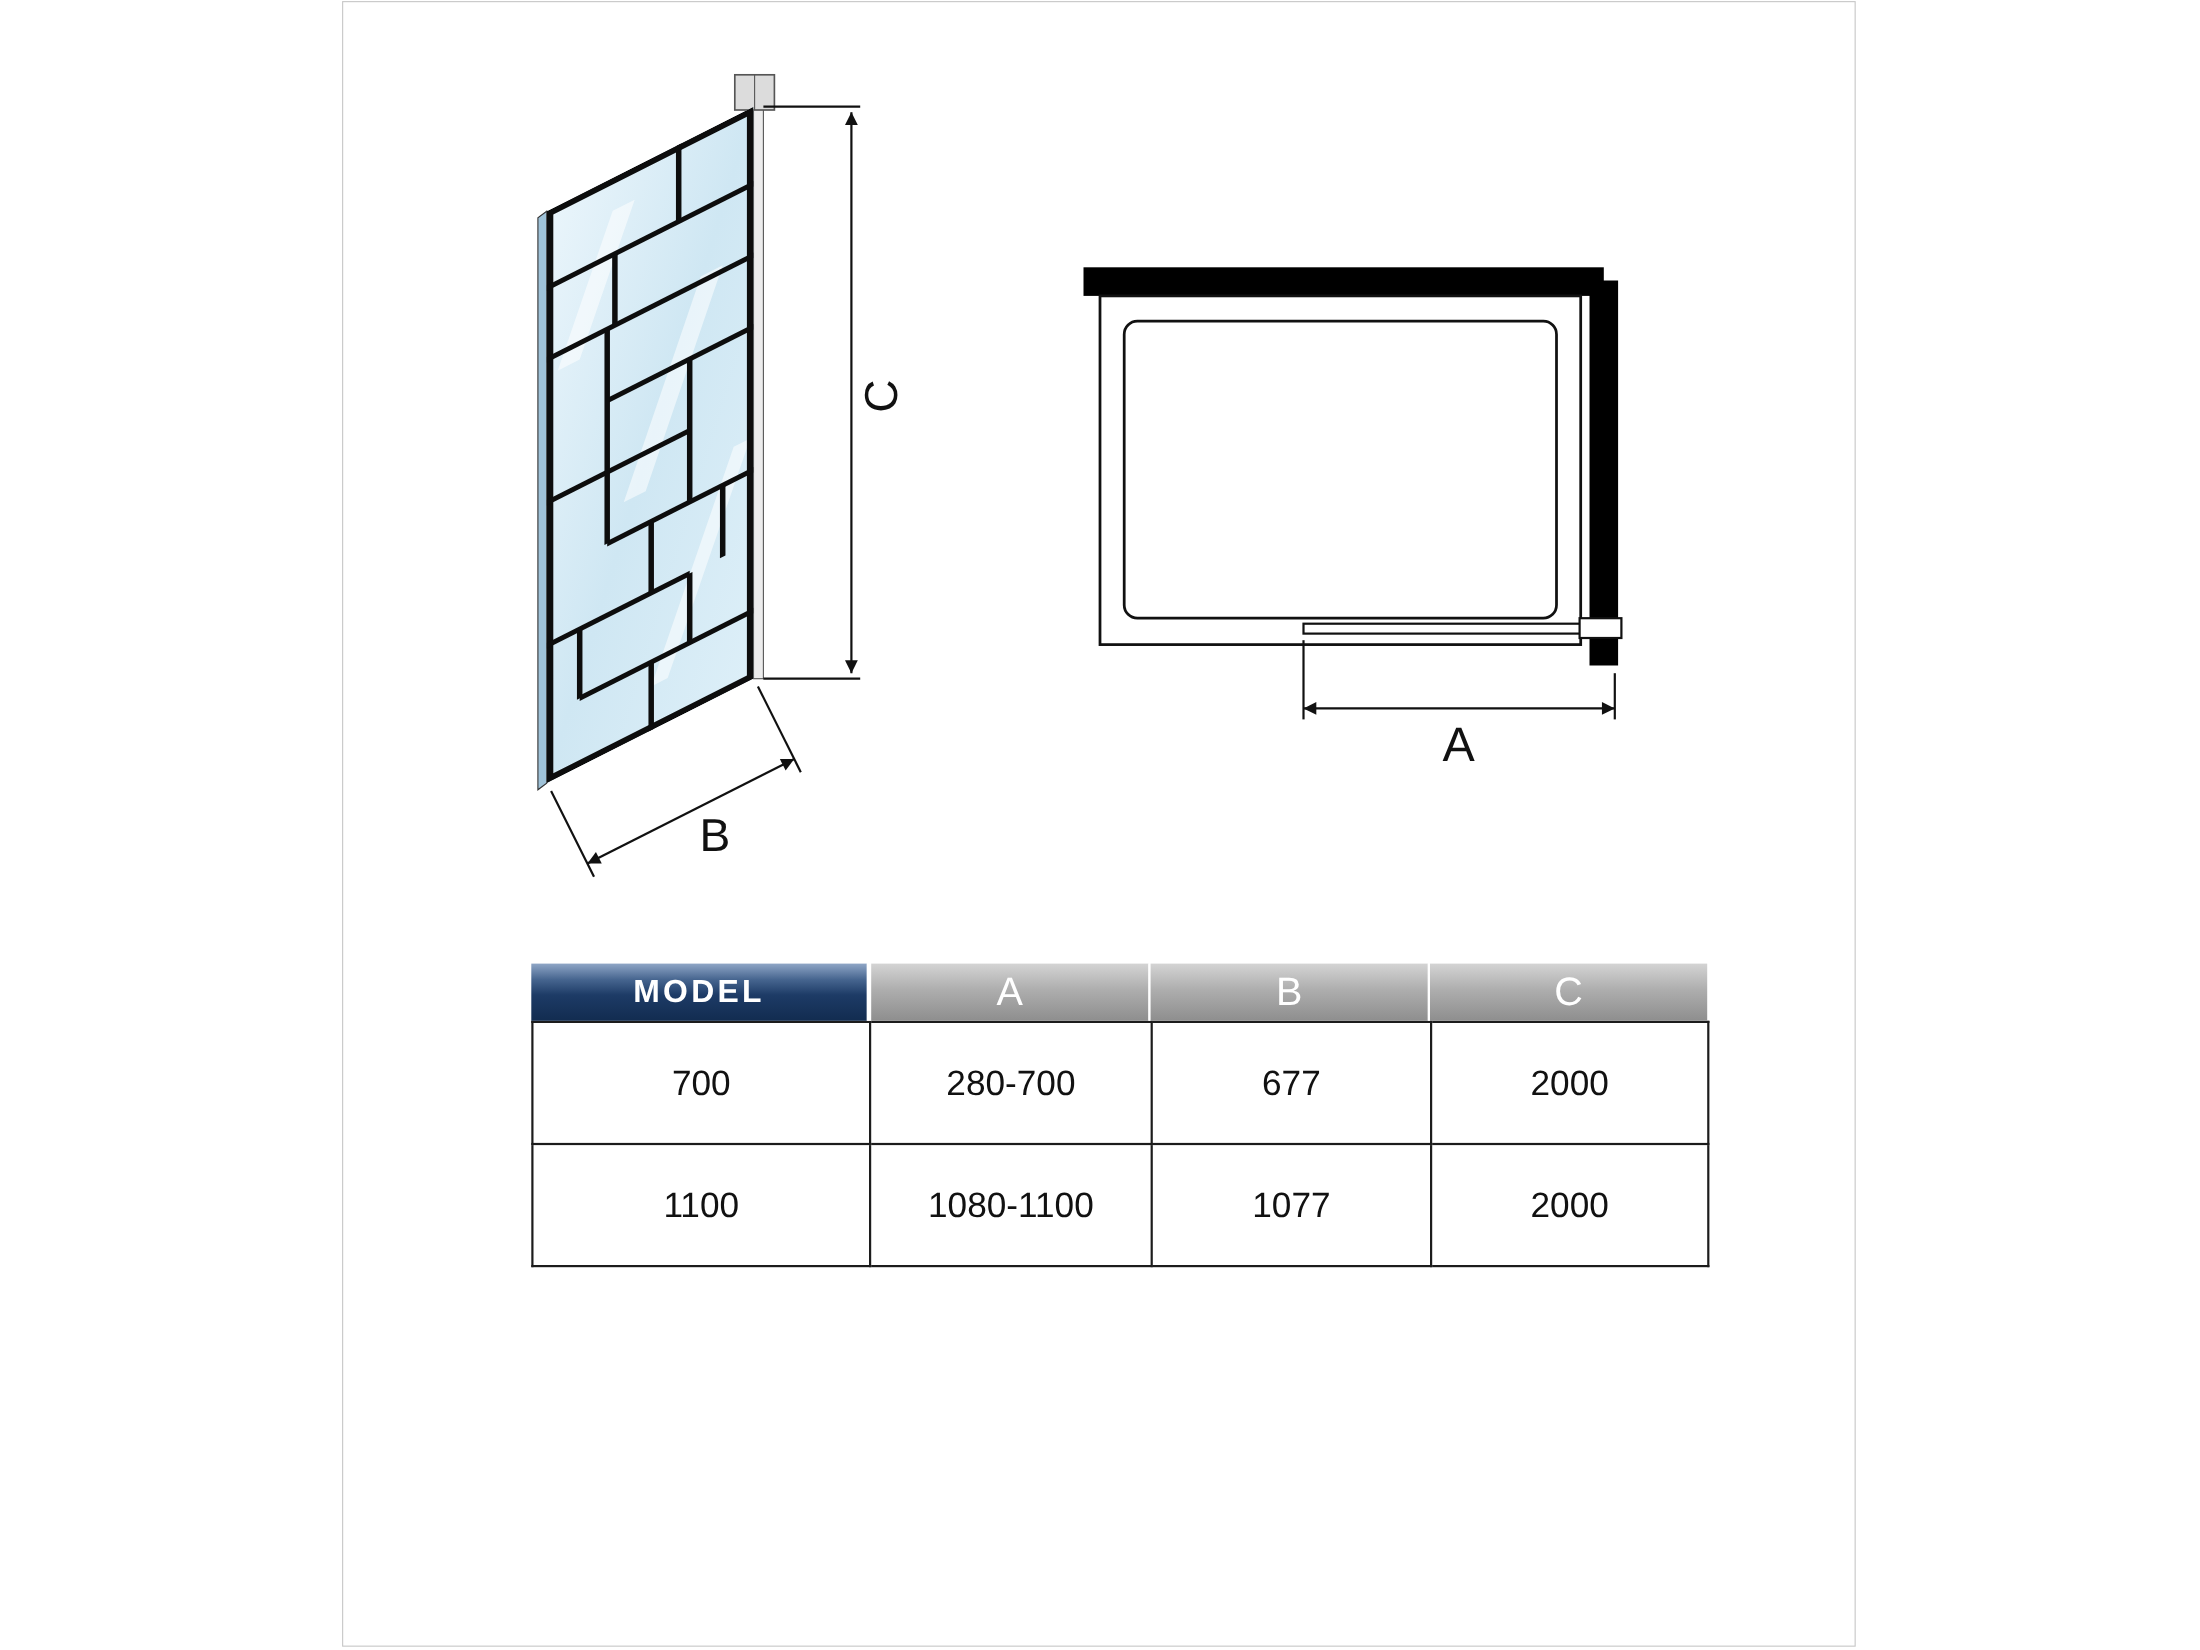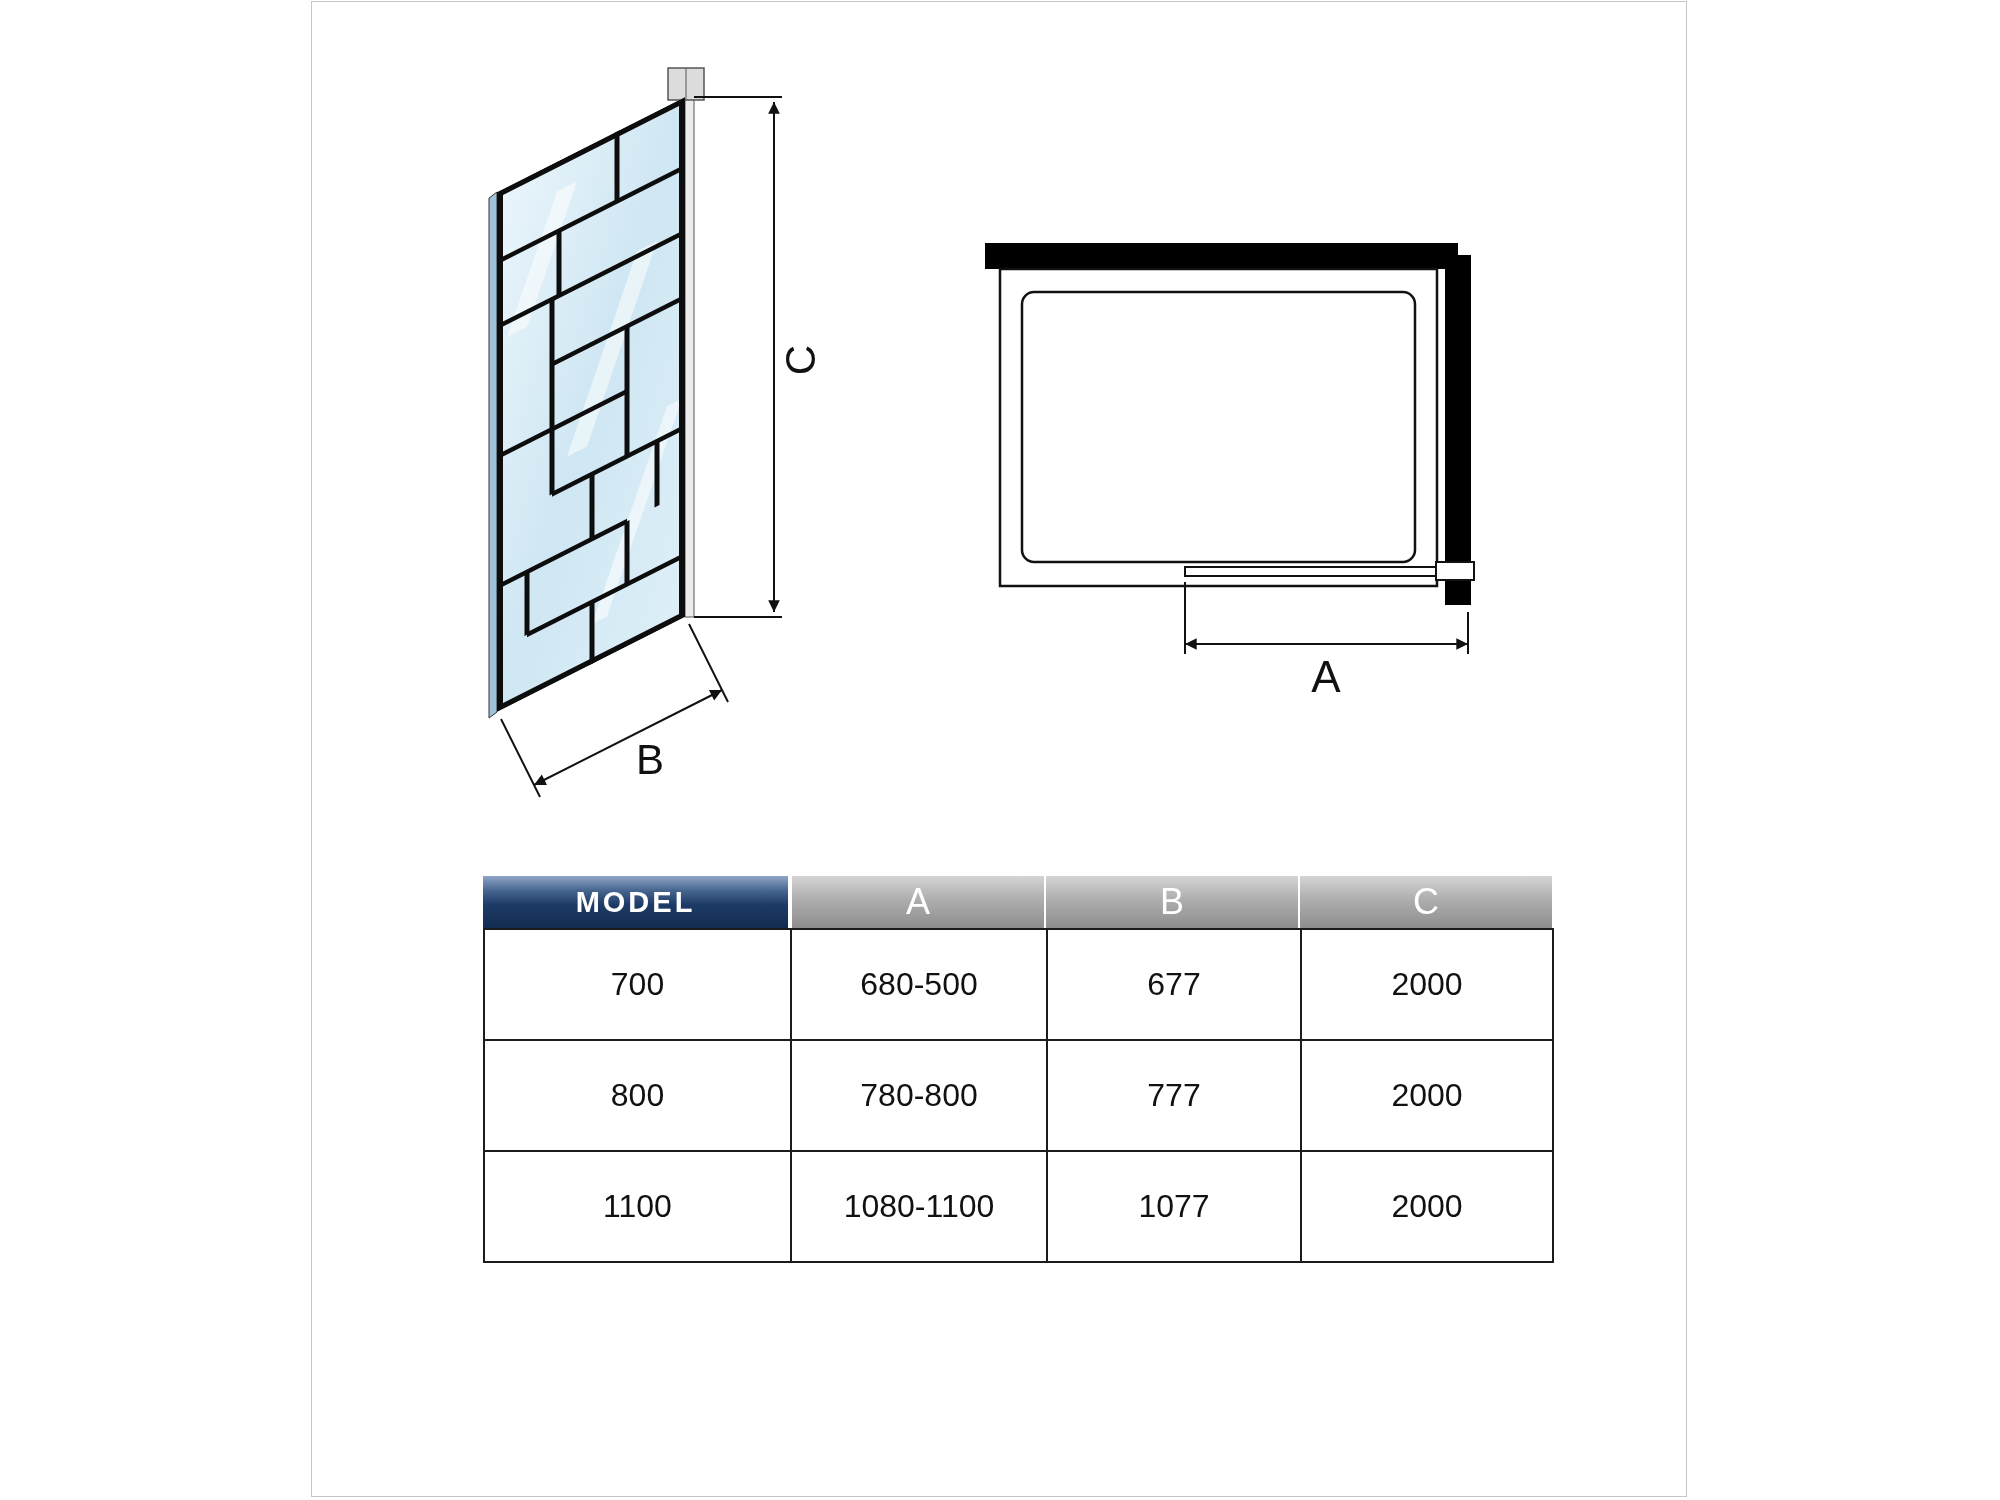--- a/index.html
+++ b/index.html
@@ -138,28 +138,22 @@
       <table class="size-table">
         <colgroup>
           <col style="width:307px">
             <col style="width:256px">
             <col style="width:254px">
             <col style="width:252px">
         </colgroup>
         <tbody>
           <tr>
             <td>700</td>
-            <td>680-500</td>
+            <td>280-700</td>
             <td>677</td>
-            <td>2000</td>
-          </tr>
-          <tr>
-            <td>800</td>
-            <td>780-800</td>
-            <td>777</td>
             <td>2000</td>
           </tr>
           <tr>
             <td>1100</td>
             <td>1080-1100</td>
             <td>1077</td>
             <td>2000</td>
           </tr>
         </tbody>
       </table>

